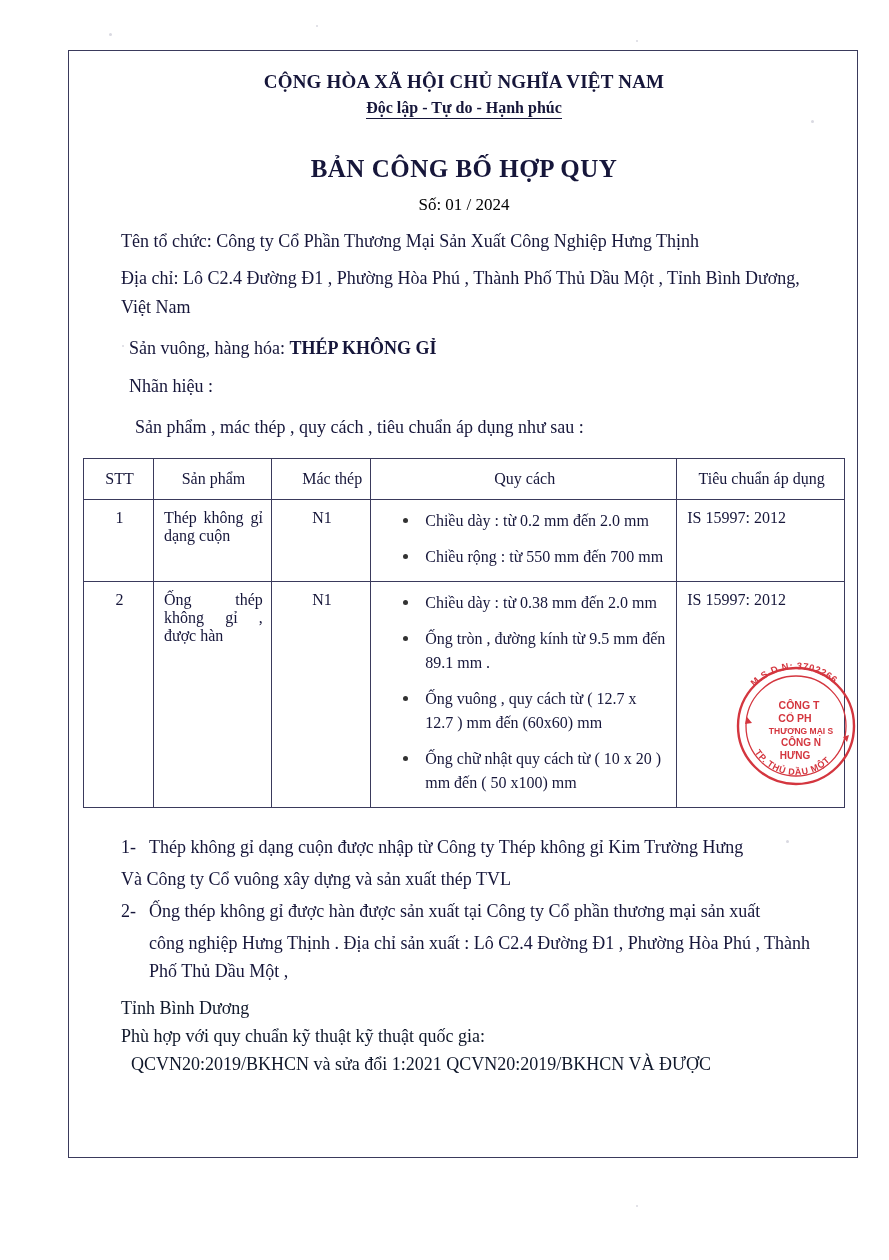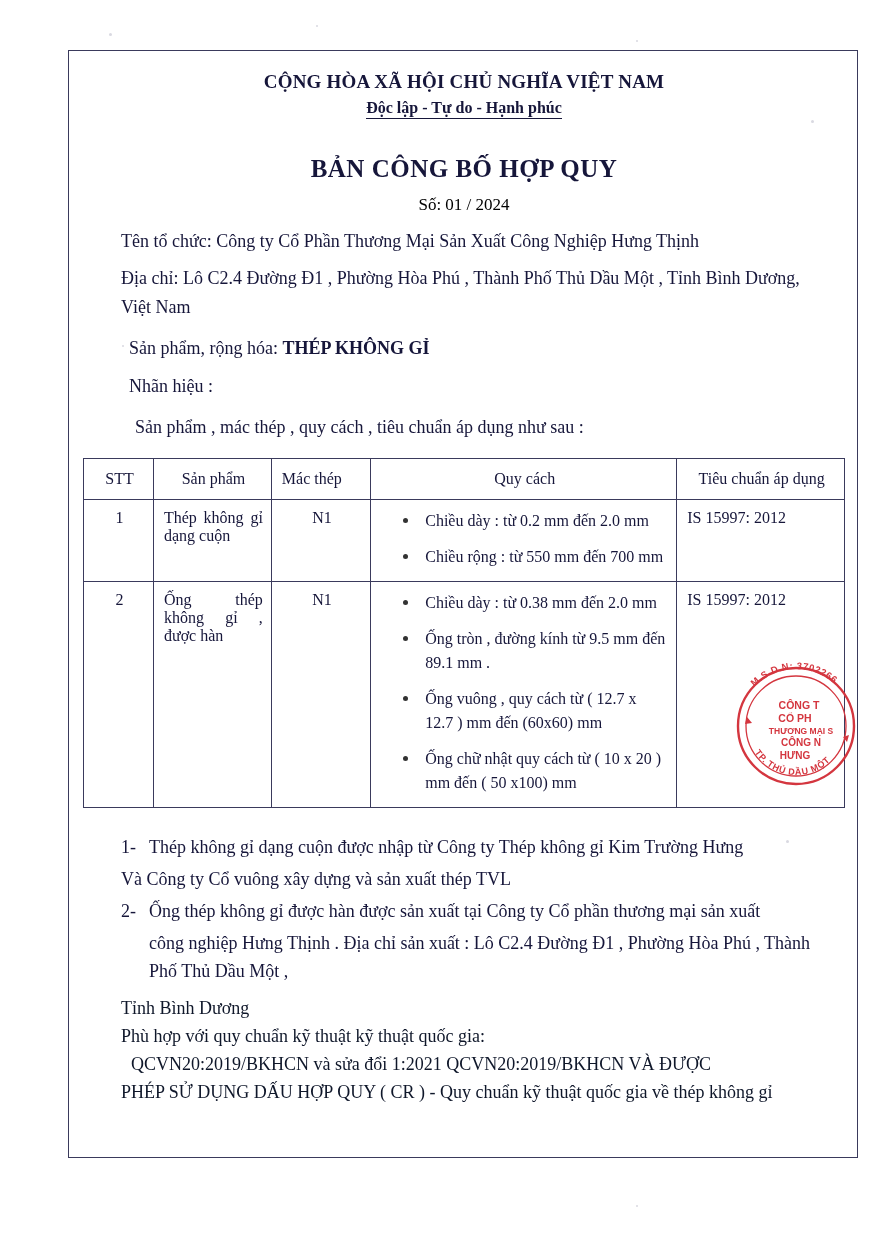--- a/index.html
+++ b/index.html
@@ -107,21 +107,21 @@
     vertical-align: top;
     padding: 9px 8px 10px 10px;
     font-weight: normal;
   }
   table.spec th {
     padding-top: 11px;
     padding-bottom: 11px;
   }
   .col-stt { width: 56px; text-align: center; }
   .col-prod { width: 112px; }
-  .col-mac { width: 92px; text-align: left; }
+  .col-mac { width: 92px; text-align: right; }
   .col-quy { width: 330px; }
   .col-tc { width: 172px; }
   td.c { text-align: center; }
   .just {
     text-align: justify;
     text-justify: inter-word;
   }
   ul.bul {
     margin: 0;
     padding: 0 0 0 22px;
@@ -224,21 +224,21 @@
         <span>Công ty Cổ Phần Thương Mại Sản Xuất Công Nghiệp Hưng Thịnh</span>
       </div>
 
       <div class="para tight body-text">
         <span>Địa chỉ:</span>
         <span>Lô C2.4 Đường Đ1 , Phường Hòa Phú , Thành Phố Thủ Dầu Một , Tỉnh Bình Dương, Việt Nam</span>
       </div>
 
 
       <div class="para indent body-text">
-        <span>Sản phẩm, rộng hóa:</span>
+        <span>Sản vuông, hàng hóa:</span>
         <span class="bold">THÉP KHÔNG GỈ</span>
       </div>
 
       <div class="para tight indent body-text">
         <span>Nhãn hiệu :</span>
         <span></span>
       </div>
 
       <div class="para indent2 body-text">Sản phẩm , mác thép , quy cách , tiêu chuẩn áp dụng như sau :</div>
 
@@ -294,21 +294,20 @@
           <div class="note-num">2-</div>
           <div class="note-body">Ống thép không gỉ được hàn được sản xuất tại Công ty Cổ phần thương mại sản xuất</div>
         </div>
         <div style="padding-left:28px;">công nghiệp Hưng Thịnh . Địa chỉ sản xuất : Lô C2.4 Đường Đ1 , Phường Hòa Phú , Thành Phố Thủ Dầu Một ,</div>
       </div>
 
       <div class="tail">
         <div>Tỉnh Bình Dương</div>
         <div>Phù hợp với quy chuẩn kỹ thuật kỹ thuật quốc gia:</div>
         <div class="l1">QCVN20:2019/BKHCN và sửa đổi 1:2021  QCVN20:2019/BKHCN VÀ ĐƯỢC</div>
-        <div class="l2">PHÉP SỬ DỤNG DẤU HỢP QUY ( CR ) -  Quy chuẩn kỹ thuật quốc gia về thép không gỉ</div>
       </div>
 
     </div>
 
     <div class="stamp">
       <svg width="150" height="150" viewBox="0 0 150 150" xmlns="http://www.w3.org/2000/svg">
         <defs>
           <path id="arcTop" d="M 18,75 A 57,57 0 0 1 132,75"></path>
           <path id="arcBot" d="M 26,75 A 49,49 0 0 0 124,75"></path>
         </defs>

